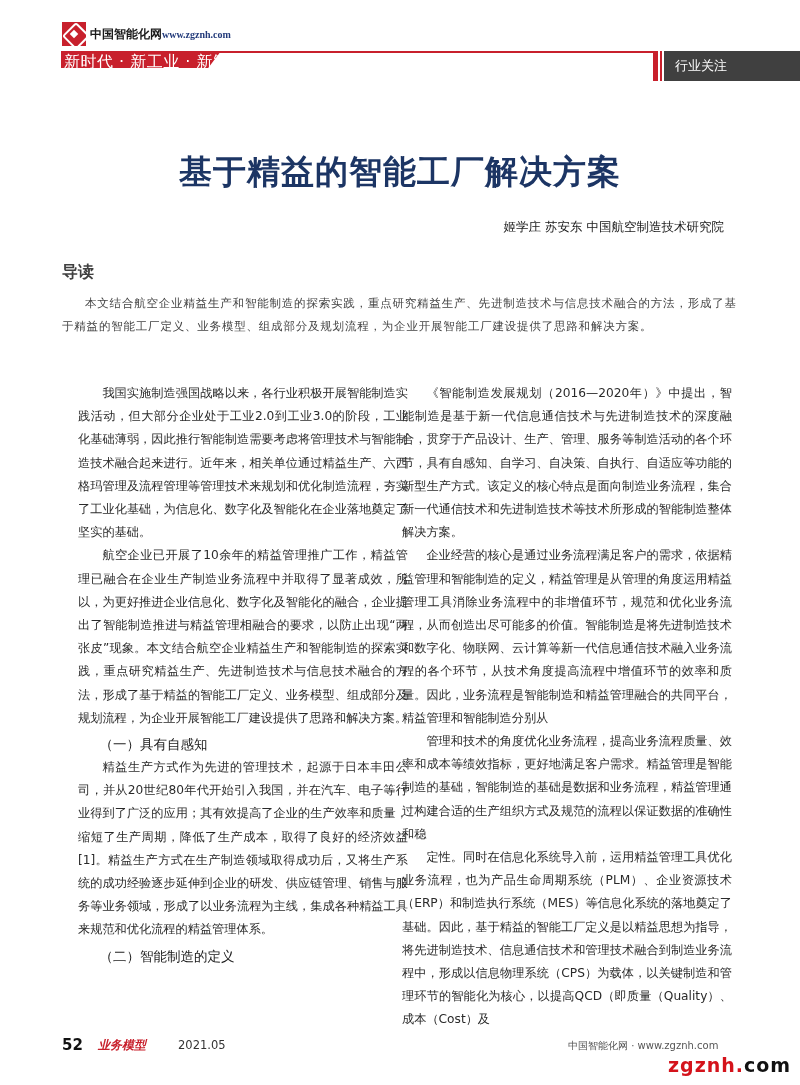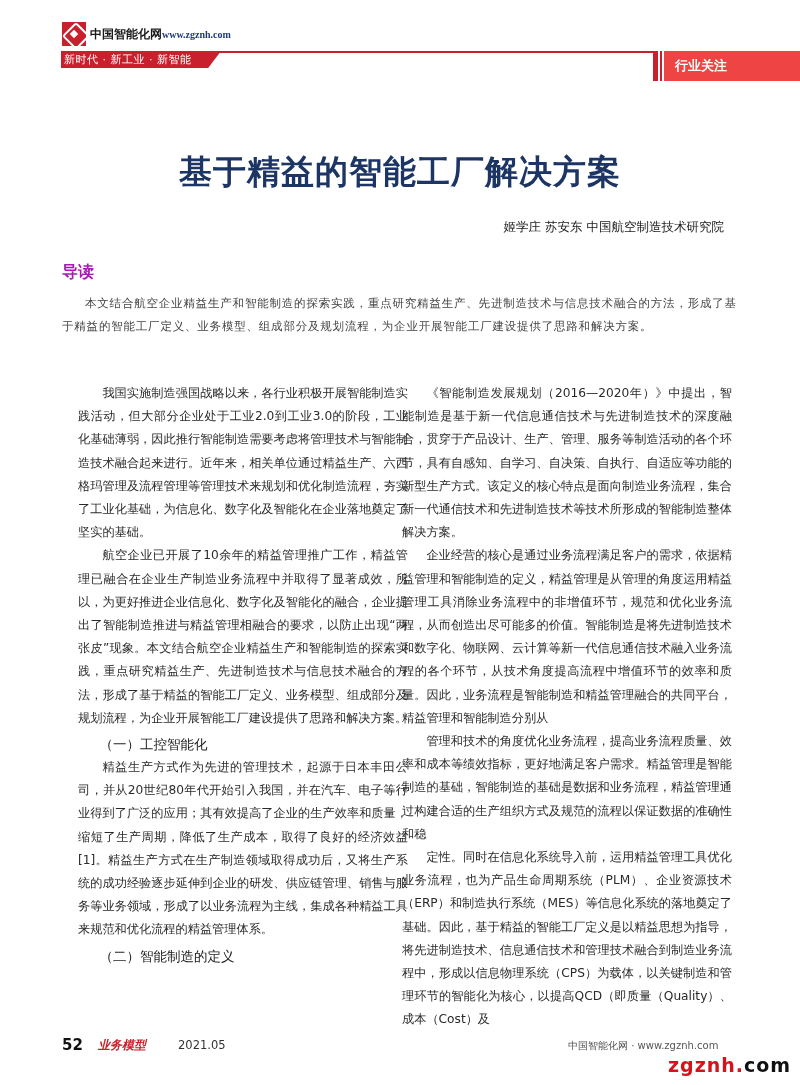--- a/index.html
+++ b/index.html
@@ -8,32 +8,32 @@
 
   
   .logo-block { position: absolute; left: 62px; top: 22px; display: flex; align-items: center; }
   .logo-mark { width: 24px; height: 24px; background: #c8202c; position: relative; overflow: hidden; }
   .logo-mark::before { content: ""; position: absolute; left: 4px; top: 4px; width: 16px; height: 16px; border: 2px solid #fff; border-radius: 3px; transform: rotate(45deg); }
   .logo-mark::after { content: ""; position: absolute; left: 9px; top: 9px; width: 6px; height: 6px; background: #fff; transform: rotate(45deg); }
   .logo-text { margin-left: 4px; display: flex; flex-direction: row; line-height: 1; }
   .logo-cn { font-family: "DejaVu Serif", serif; font-weight: bold; font-size: 12px; color: #1a1a1a; }
   .logo-url { font-family: "Liberation Serif", serif; font-weight: bold; font-size: 10px; color: #223a7a; margin-top: 2px; }
   .slogan-bar { position: absolute; left: 61px; top: 51px; width: 160px; height: 17px; background: #c8202c; clip-path: polygon(0 0, 100% 0, 92% 100%, 0 100%); }
-  .slogan-text { position: absolute; left: 64px; top: 52px; font-size: 11px; color: #fff; letter-spacing: 0.5px; }
+  .slogan-text { position: absolute; left: 64px; top: 52px; font-size: 16px; color: #fff; letter-spacing: 0.5px; }
   .header-line { position: absolute; left: 61px; top: 51px; width: 592px; height: 2px; background: #c8202c; }
   .header-sep1 { position: absolute; left: 653px; top: 51px; width: 5px; height: 30px; background: #c8202c; }
   .header-sep2 { position: absolute; left: 660px; top: 51px; width: 2px; height: 30px; background: #c8202c; }
-  .section-tab { position: absolute; left: 664px; top: 51px; width: 136px; height: 30px; background: #ef4444; color: #fff; font-size: 13px; line-height: 30px; padding-left: 11px; font-weight: bold; }
+  .section-tab { position: absolute; left: 664px; top: 51px; width: 136px; height: 30px; background: #404040; color: #fff; font-size: 13px; line-height: 30px; padding-left: 11px; }
 
   
   .article-title { position: absolute; left: 0; width: 800px; top: 150px; text-align: center; font-family: "DejaVu Serif", "Liberation Serif", serif; font-weight: bold; font-size: 33px; color: #1c3564; letter-spacing: 1px; }
   .authors { position: absolute; right: 76px; top: 219px; font-family: "DejaVu Serif", serif; font-size: 12.5px; color: #1a1a1a; }
 
   
-  .intro-heading { position: absolute; left: 62px; top: 262px; font-size: 16px; font-weight: bold; color: #a21caf; }
+  .intro-heading { position: absolute; left: 62px; top: 262px; font-size: 16px; font-weight: bold; color: #404040; }
   .intro-text { position: absolute; left: 62px; top: 292px; width: 680px; font-family: "DejaVu Serif", serif; font-size: 11.5px; line-height: 23px; color: #444; text-indent: 2em; letter-spacing: 0.8px; }
 
   
   .col { position: absolute; top: 382px; width: 330px; font-size: 12.2px; line-height: 23.2px; color: #2a2a2a; }
   .col-left { left: 78px; }
   .col-right { left: 402px; }
   .col p { text-indent: 2em; text-align: justify; }
   .h1 { font-size: 15.5px; font-weight: bold; color: #1c3564; line-height: 24px; margin: 8px 0 6px 0; }
   .h2 { font-size: 13.5px; color: #1a1a1a; line-height: 24px; padding-left: 1.6em; margin: 2px 0 0 0; }
 
@@ -65,21 +65,21 @@
 
 <h1 class="article-title">基于精益的智能工厂解决方案</h1>
 <div class="authors">姬学庄  苏安东  中国航空制造技术研究院</div>
 
 <div class="intro-heading">导读</div>
 <p class="intro-text">本文结合航空企业精益生产和智能制造的探索实践，重点研究精益生产、先进制造技术与信息技术融合的方法，形成了基于精益的智能工厂定义、业务模型、组成部分及规划流程，为企业开展智能工厂建设提供了思路和解决方案。</p>
 
 <div class="col col-left">
   <p>我国实施制造强国战略以来，各行业积极开展智能制造实践活动，但大部分企业处于工业2.0到工业3.0的阶段，工业化基础薄弱，因此推行智能制造需要考虑将管理技术与智能制造技术融合起来进行。近年来，相关单位通过精益生产、六西格玛管理及流程管理等管理技术来规划和优化制造流程，夯实了工业化基础，为信息化、数字化及智能化在企业落地奠定了坚实的基础。</p>
   <p>航空企业已开展了10余年的精益管理推广工作，精益管理已融合在企业生产制造业务流程中并取得了显著成效，所以，为更好推进企业信息化、数字化及智能化的融合，企业提出了智能制造推进与精益管理相融合的要求，以防止出现“两张皮”现象。本文结合航空企业精益生产和智能制造的探索实践，重点研究精益生产、先进制造技术与信息技术融合的方法，形成了基于精益的智能工厂定义、业务模型、组成部分及规划流程，为企业开展智能工厂建设提供了思路和解决方案。</p>
-  <div class="h2">（一）工控智能化</div>
+  <div class="h2">（一）具有自感知</div>
   <p>精益生产方式作为先进的管理技术，起源于日本丰田公司，并从20世纪80年代开始引入我国，并在汽车、电子等行业得到了广泛的应用；其有效提高了企业的生产效率和质量，缩短了生产周期，降低了生产成本，取得了良好的经济效益[1]。精益生产方式在生产制造领域取得成功后，又将生产系统的成功经验逐步延伸到企业的研发、供应链管理、销售与服务等业务领域，形成了以业务流程为主线，集成各种精益工具来规范和优化流程的精益管理体系。</p>
   <div class="h2">（二）智能制造的定义</div>
 </div>
 
 <div class="col col-right">
   <p>《智能制造发展规划（2016—2020年）》中提出，智能制造是基于新一代信息通信技术与先进制造技术的深度融合，贯穿于产品设计、生产、管理、服务等制造活动的各个环节，具有自感知、自学习、自决策、自执行、自适应等功能的新型生产方式。该定义的核心特点是面向制造业务流程，集合新一代通信技术和先进制造技术等技术所形成的智能制造整体解决方案。</p>
   <p>企业经营的核心是通过业务流程满足客户的需求，依据精益管理和智能制造的定义，精益管理是从管理的角度运用精益管理工具消除业务流程中的非增值环节，规范和优化业务流程，从而创造出尽可能多的价值。智能制造是将先进制造技术和数字化、物联网、云计算等新一代信息通信技术融入业务流程的各个环节，从技术角度提高流程中增值环节的效率和质量。因此，业务流程是智能制造和精益管理融合的共同平台，精益管理和智能制造分别从</p>
   <p>管理和技术的角度优化业务流程，提高业务流程质量、效率和成本等绩效指标，更好地满足客户需求。精益管理是智能制造的基础，智能制造的基础是数据和业务流程，精益管理通过构建合适的生产组织方式及规范的流程以保证数据的准确性和稳</p>
   <p>定性。同时在信息化系统导入前，运用精益管理工具优化业务流程，也为产品生命周期系统（PLM）、企业资源技术（ERP）和制造执行系统（MES）等信息化系统的落地奠定了基础。因此，基于精益的智能工厂定义是以精益思想为指导，将先进制造技术、信息通信技术和管理技术融合到制造业务流程中，形成以信息物理系统（CPS）为载体，以关键制造和管理环节的智能化为核心，以提高QCD（即质量（Quality）、成本（Cost）及</p>
 </div>

